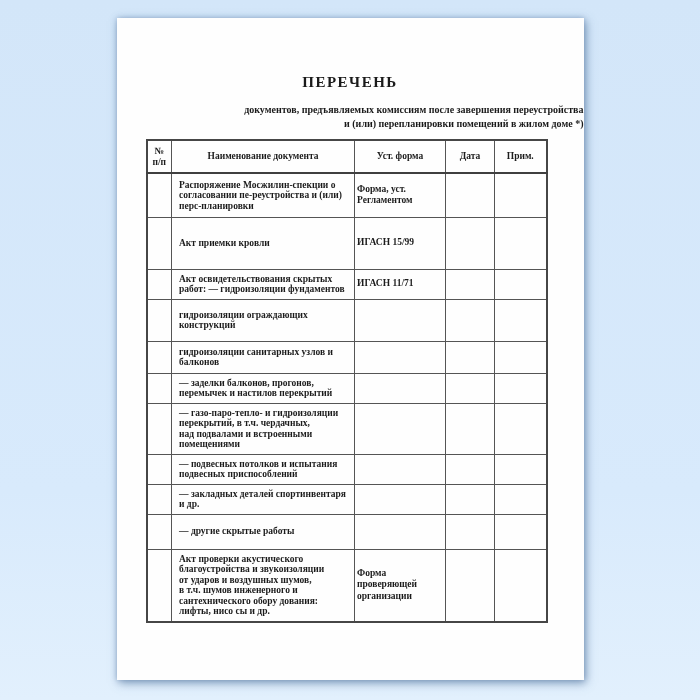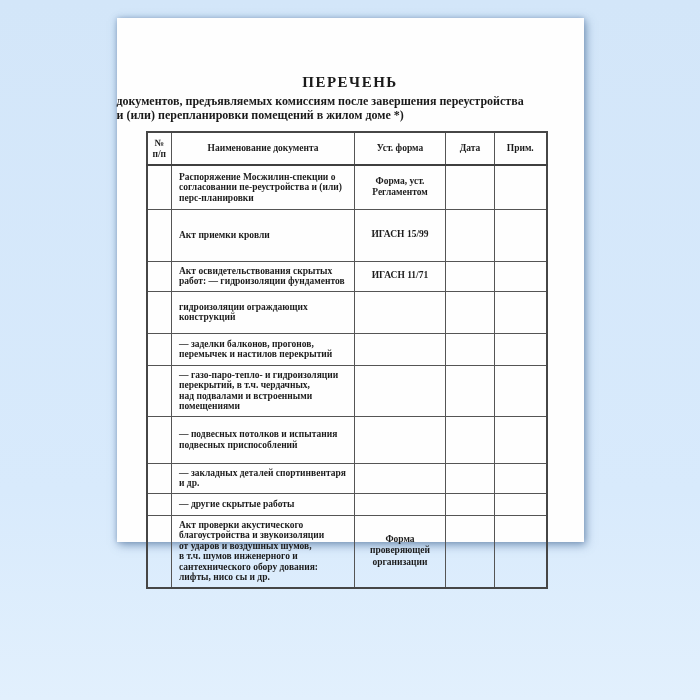--- a/index.html
+++ b/index.html
@@ -4,36 +4,36 @@
 <style>
   * { box-sizing: border-box; margin: 0; padding: 0; }
   html, body {
     width: 700px; height: 700px; overflow: hidden;
     font-family: "Liberation Serif", "DejaVu Serif", serif;
   }
   body {
     background: linear-gradient(180deg, #d3e6f9 0%, #d8eafc 70%, #e2f0fd 100%);
   }
   .page {
-    width: 467px; height: 524px;
+    width: 467px; height: 662px;
     margin: 18px auto 0 auto;
     background: #fefefe;
     box-shadow: 2px 3px 9px rgba(98,130,168,0.75), 0 0 5px rgba(110,140,180,0.5);
     padding-top: 56px;
     color: #1a1a1a;
   }
   .doc-title {
     text-align: center;
     font-size: 15px; font-weight: bold;
     letter-spacing: 1.5px;
   }
   .doc-subtitle {
-    margin-top: 4px;
-    text-align: left;
-    font-size: 12px; font-weight: bold;
+    margin-top: 12px;
+    text-align: right;
+    font-size: 10px; font-weight: bold;
     line-height: 13.5px;
     white-space: pre-line;
   }
   .doc-table {
     margin: 9px 0 0 29px;
     width: 400px;
     border-collapse: collapse;
     table-layout: fixed;
     font-size: 9.5px; font-weight: bold;
     line-height: 10.5px;
@@ -52,21 +52,20 @@
     font-size: 9.5px;
   }
   .th-num { white-space: pre-line; line-height: 11px; }
   .cell-num { }
   .cell-name {
     text-align: left;
     padding: 4px 4px 4px 7px;
     white-space: pre-line;
   }
   .cell-form {
-    text-align: center;
     padding: 2px 2px;
     white-space: pre-line;
     line-height: 11.5px;
   }
   
   .doc-table tbody tr:nth-child(1)  { height: 44px; padding-left: 40px; }
   .doc-table tbody tr:nth-child(2)  { height: 52px; }
   .doc-table tbody tr:nth-child(3)  { height: 18px; }
   .doc-table tbody tr:nth-child(4)  { height: 42px; }
   .doc-table tbody tr:nth-child(5)  { height: 32px; }
@@ -141,20 +140,28 @@
       <tr>
         <td class="cell-num"></td>
         <td class="cell-name">гидроизоляции ограждающих
 конструкций</td>
         <td class="cell-form"></td>
         <td class="cell-date"></td>
         <td class="cell-note"></td>
       </tr>
       <tr>
         <td class="cell-num"></td>
+        <td class="cell-name">гидроизоляции санитарных узлов и
+балконов</td>
+        <td class="cell-form"></td>
+        <td class="cell-date"></td>
+        <td class="cell-note"></td>
+      </tr>
+      <tr>
+        <td class="cell-num"></td>
         <td class="cell-name">— заделки балконов, прогонов,
 перемычек и настилов перекрытий</td>
         <td class="cell-form"></td>
         <td class="cell-date"></td>
         <td class="cell-note"></td>
       </tr>
       <tr>
         <td class="cell-num"></td>
         <td class="cell-name">— газо-паро-тепло- и гидроизоляции
 перекрытий, в т.ч. чердачных,

